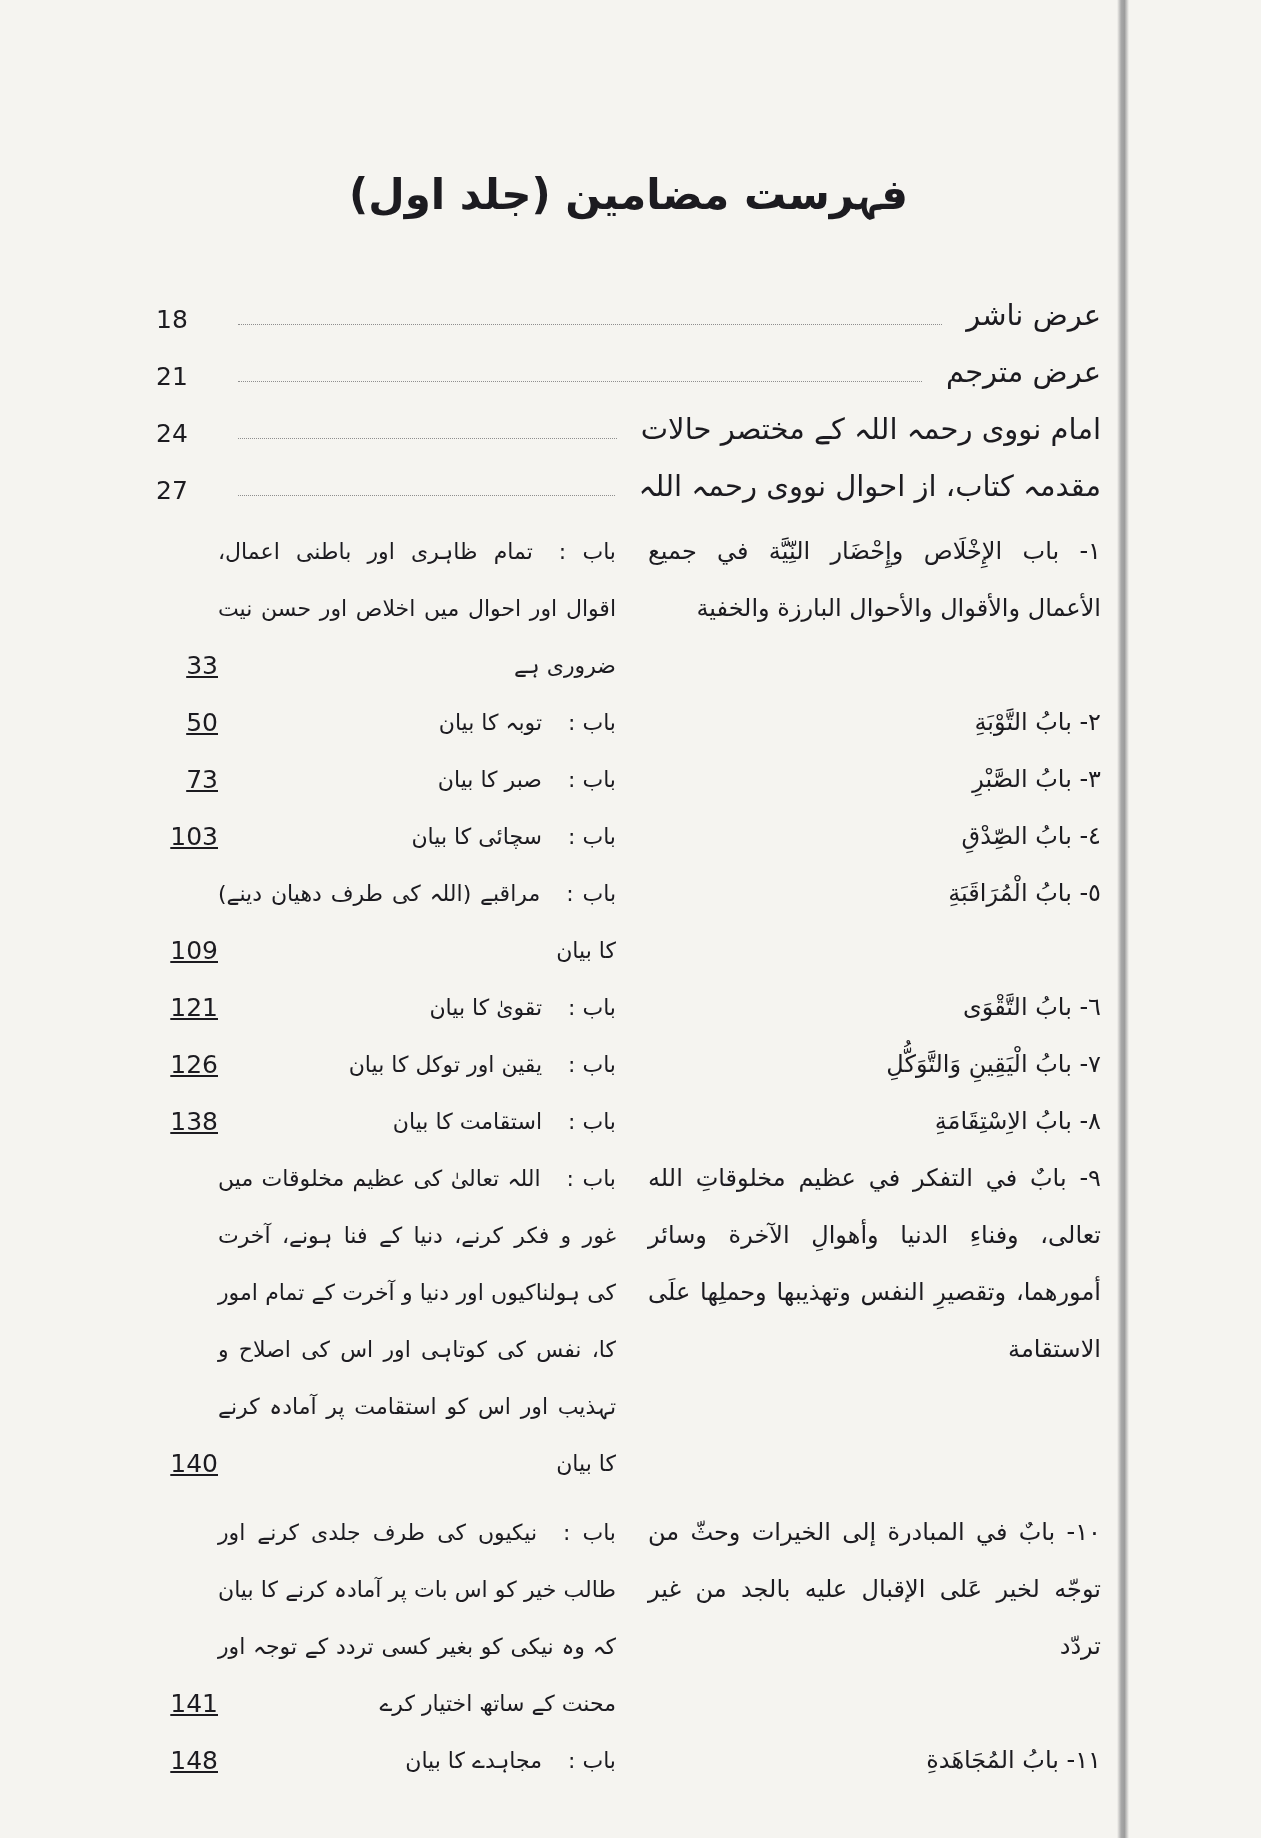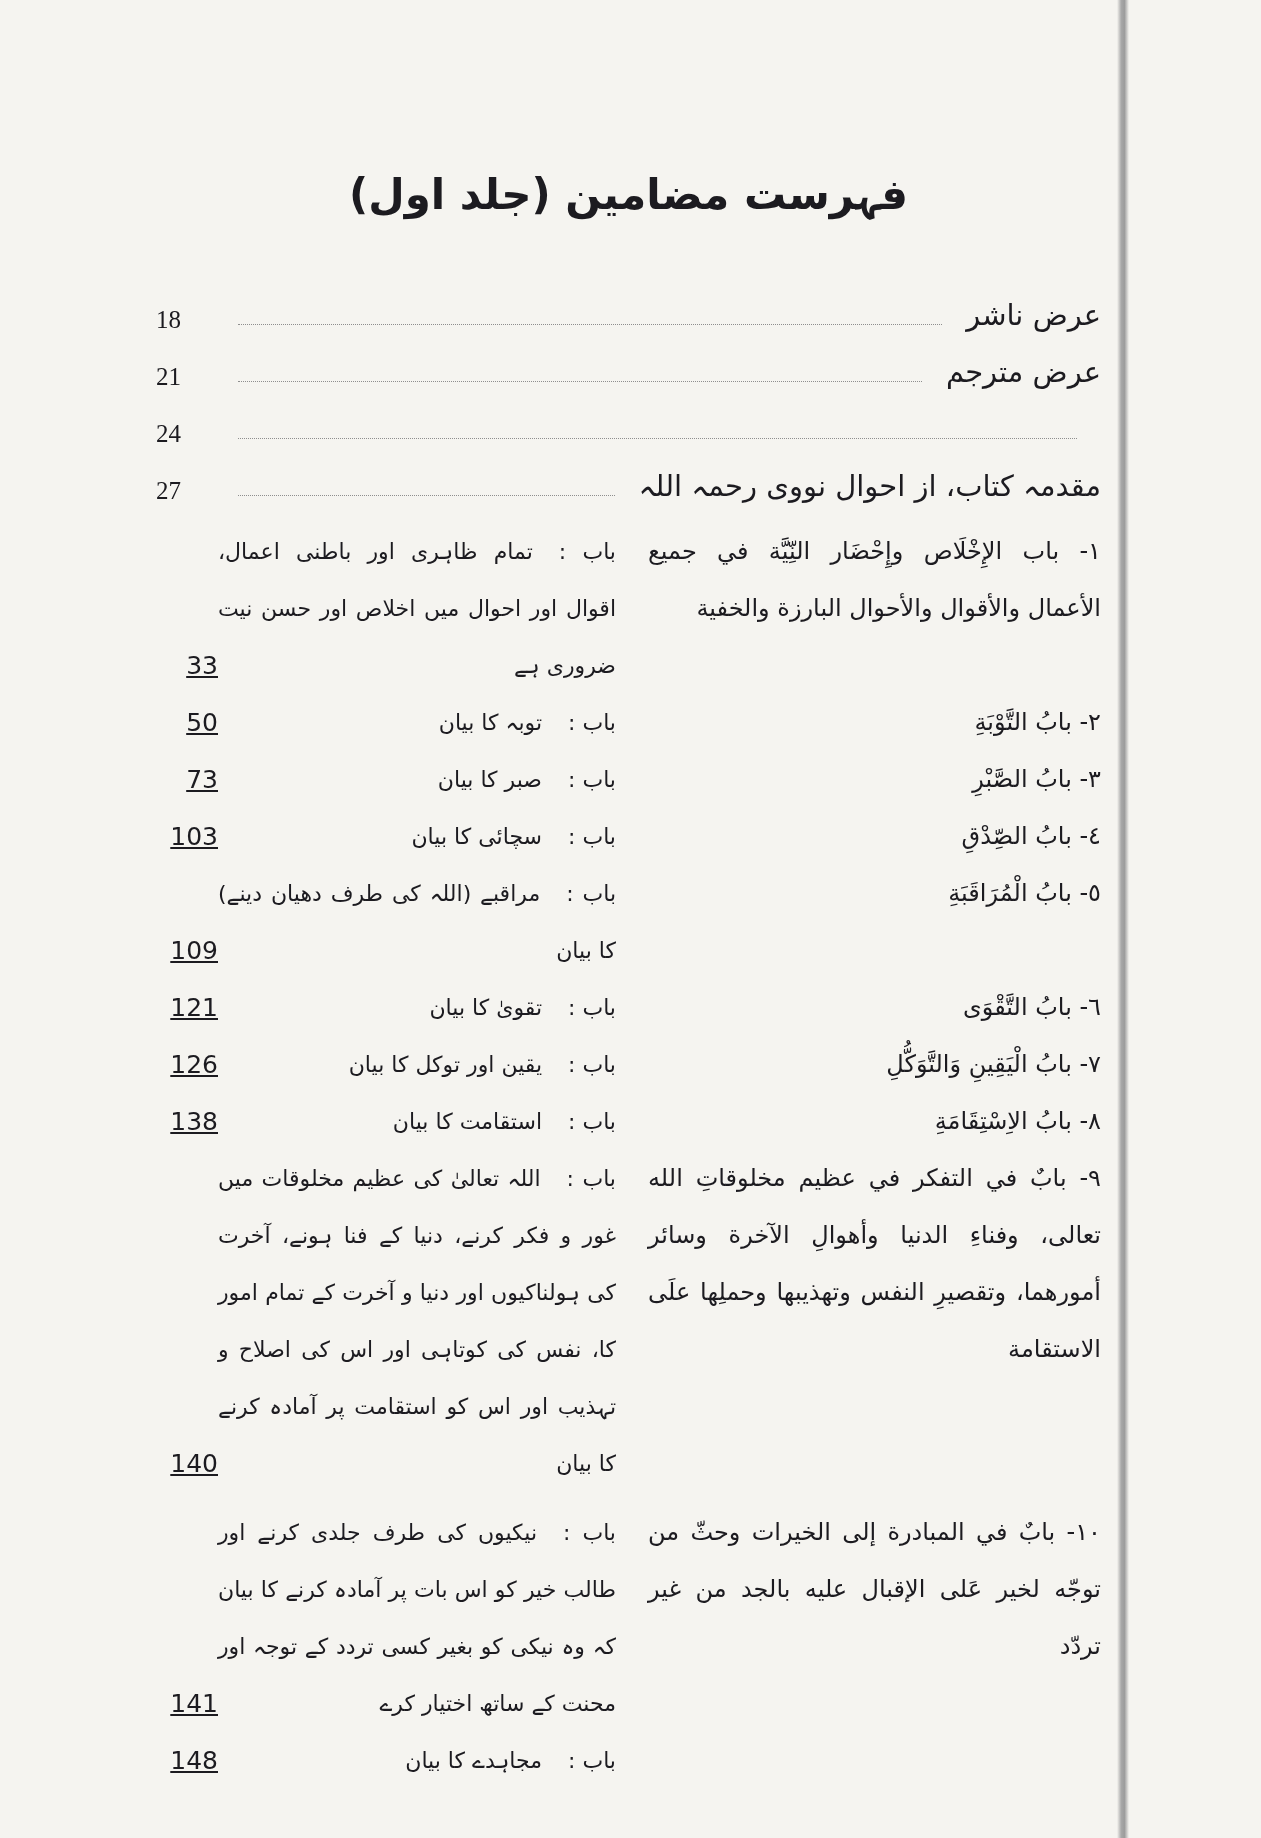--- a/index.html
+++ b/index.html
@@ -52,21 +52,20 @@
   .fm-row{
     display:flex;
     align-items:flex-end;
     height:57px;
   }
   .fm-page{
     width:72px;
     font-size:25px;
     line-height:1.25;
     text-align:left;
-    font-family:Liberation Serif, serif;
   }
   .fm-leader{
     flex:1;
     border-bottom:1.5px dotted var(--leader);
     margin:0 24px 11px 10px;
     height:0;
   }
   .fm-title{
     direction:rtl;
     font-size:29px;
@@ -119,20 +118,21 @@
         <span class="fm-title">عرض ناشر</span>
       </div>
       <div class="fm-row">
         <span class="fm-page">21</span>
         <span class="fm-leader"></span>
         <span class="fm-title">عرض مترجم</span>
       </div>
       <div class="fm-row">
         <span class="fm-page">24</span>
         <span class="fm-leader"></span>
+        <span class="fm-title">امام نووی رحمہ اللہ کے مختصر حالات</span>
       </div>
       <div class="fm-row">
         <span class="fm-page">27</span>
         <span class="fm-leader"></span>
         <span class="fm-title">مقدمہ کتاب، از احوال نووی رحمہ اللہ</span>
       </div>
     </div>
 
     <div class="chapters">
 
@@ -192,17 +192,18 @@
 
       <div class="ch-row gap-top">
         <span class="ch-page">141</span>
         <span class="ch-urdu"><span class="bab">باب :</span><span>نیکیوں کی طرف جلدی کرنے اور طالب خیر کو اس بات پر آمادہ کرنے کا بیان کہ وہ نیکی کو بغیر کسی تردد کے توجہ اور محنت کے ساتھ اختیار کرے</span></span>
         <span class="ch-arabic">١٠- بابٌ في المبادرة إلى الخيرات وحثّ من توجّه لخير عَلى الإقبال عليه بالجد من غير تردّد</span>
       </div>
 
       <div class="ch-row">
         <span class="ch-page">148</span>
         <span class="ch-urdu"><span class="bab">باب :</span><span>مجاہدے کا بیان</span></span>
+        <span class="ch-arabic">١١- بابُ المُجَاهَدةِ</span>
       </div>
 
     </div>
   </div>
 </div>
 
 </body></html>

